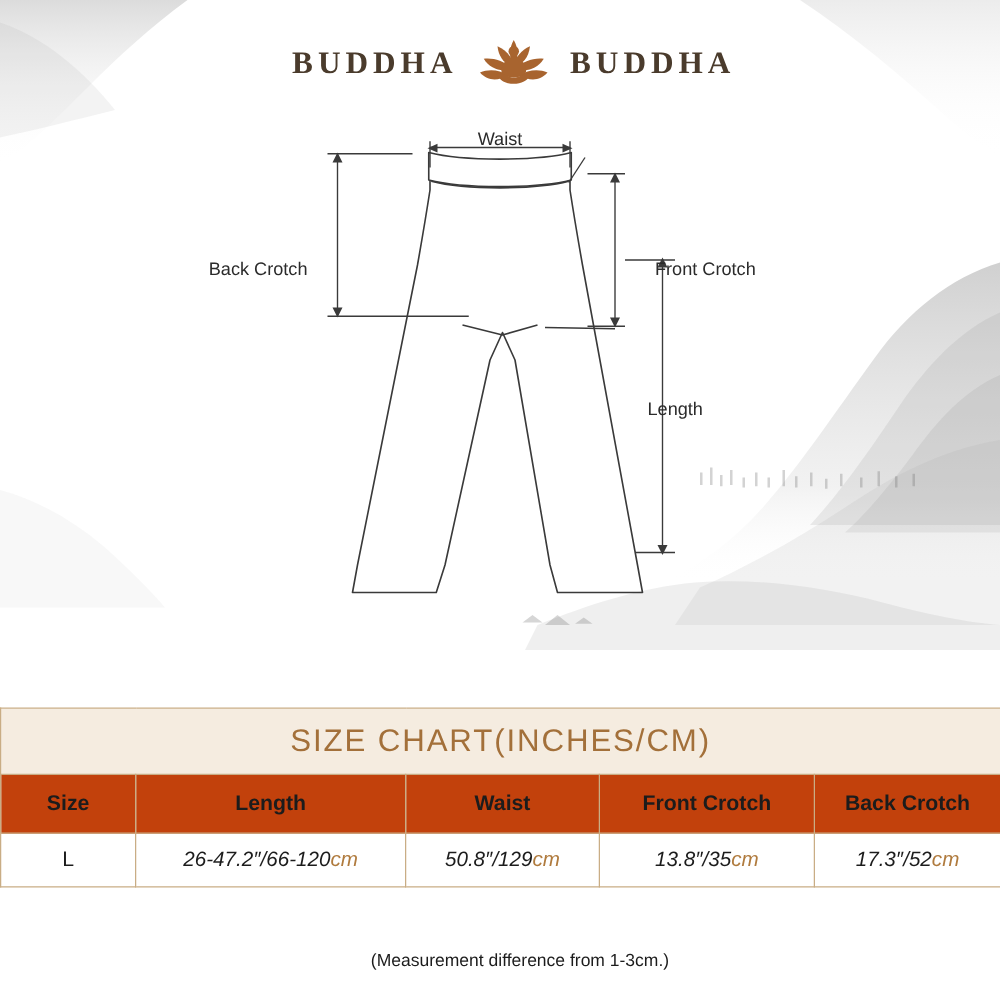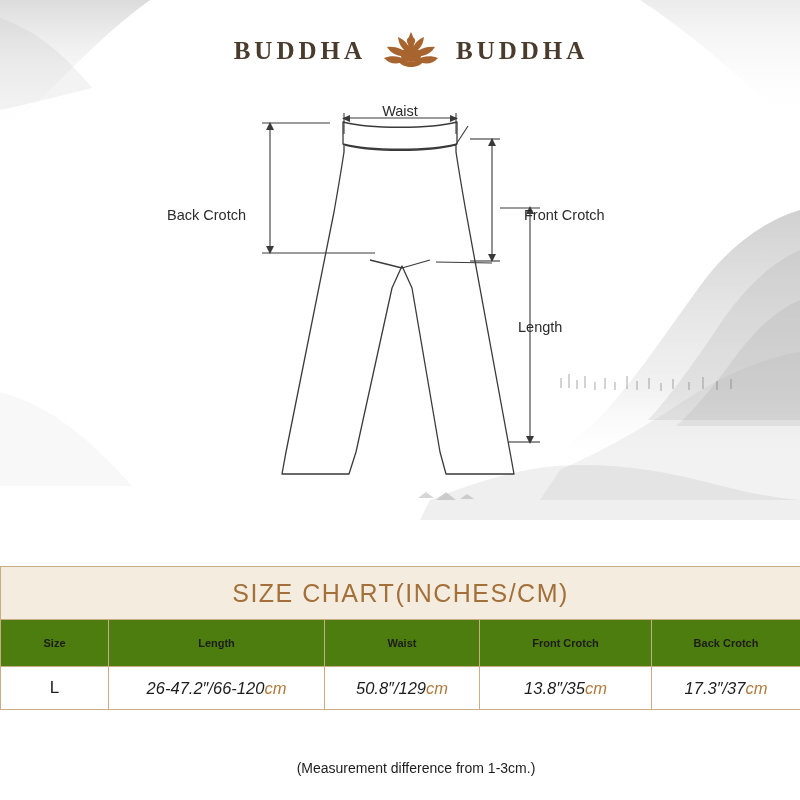--- a/index.html
+++ b/index.html
@@ -90,24 +90,24 @@
     padding: 0;
   }
   .chart-title {
     font-size: 25px;
     letter-spacing: 1.5px;
     color: #a3703a;
     font-weight: 400;
   }
   .head-row th {
     height: 44px;
-    font-size: 11px;
+    font-size: 17px;
     font-weight: 700;
     color: #1c1c1c;
-    background: #4d7c0f;
+    background: #c2410c;
   }
   .data-row td {
     height: 40px;
     font-size: 16.5px;
     color: #1c1c1c;
     font-style: italic;
   }
   .data-row td.size-cell {
     font-style: normal;
     font-size: 17px;
@@ -302,19 +302,19 @@
         <th>Length</th>
         <th>Waist</th>
         <th>Front Crotch</th>
         <th>Back Crotch</th>
       </tr>
       <tr class="data-row">
         <td class="size-cell">L</td>
         <td><span>26-47.2″/66-120</span><span class="unit">cm</span></td>
         <td><span>50.8″/129</span><span class="unit">cm</span></td>
         <td><span>13.8″/35</span><span class="unit">cm</span></td>
-        <td><span>17.3″/37</span><span class="unit">cm</span></td>
+        <td><span>17.3″/52</span><span class="unit">cm</span></td>
       </tr>
     </tbody>
   </table>
 </div>
 
 <div class="note">(Measurement difference from 1-3cm.)</div>
 
 </body></html>

